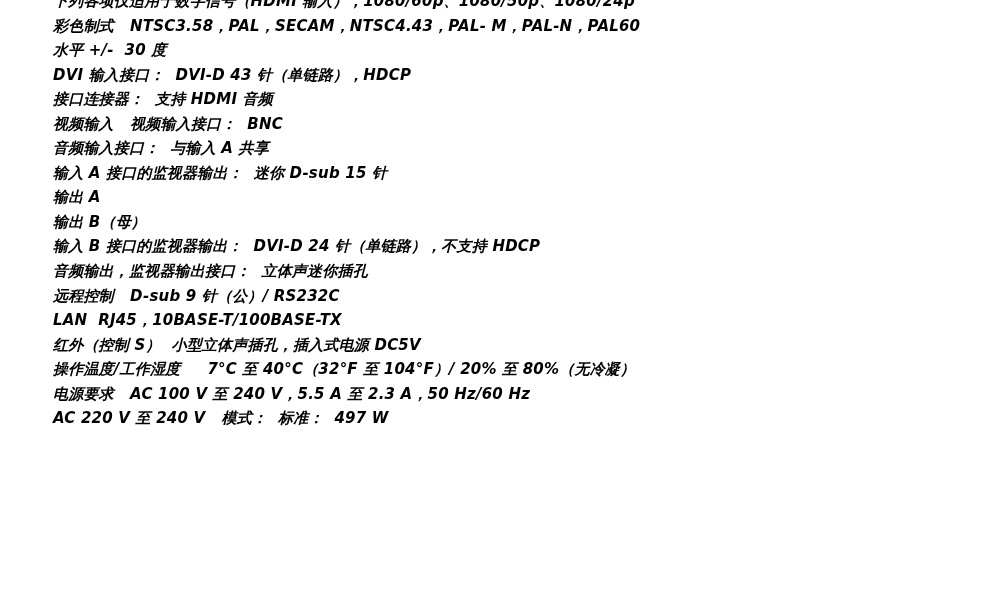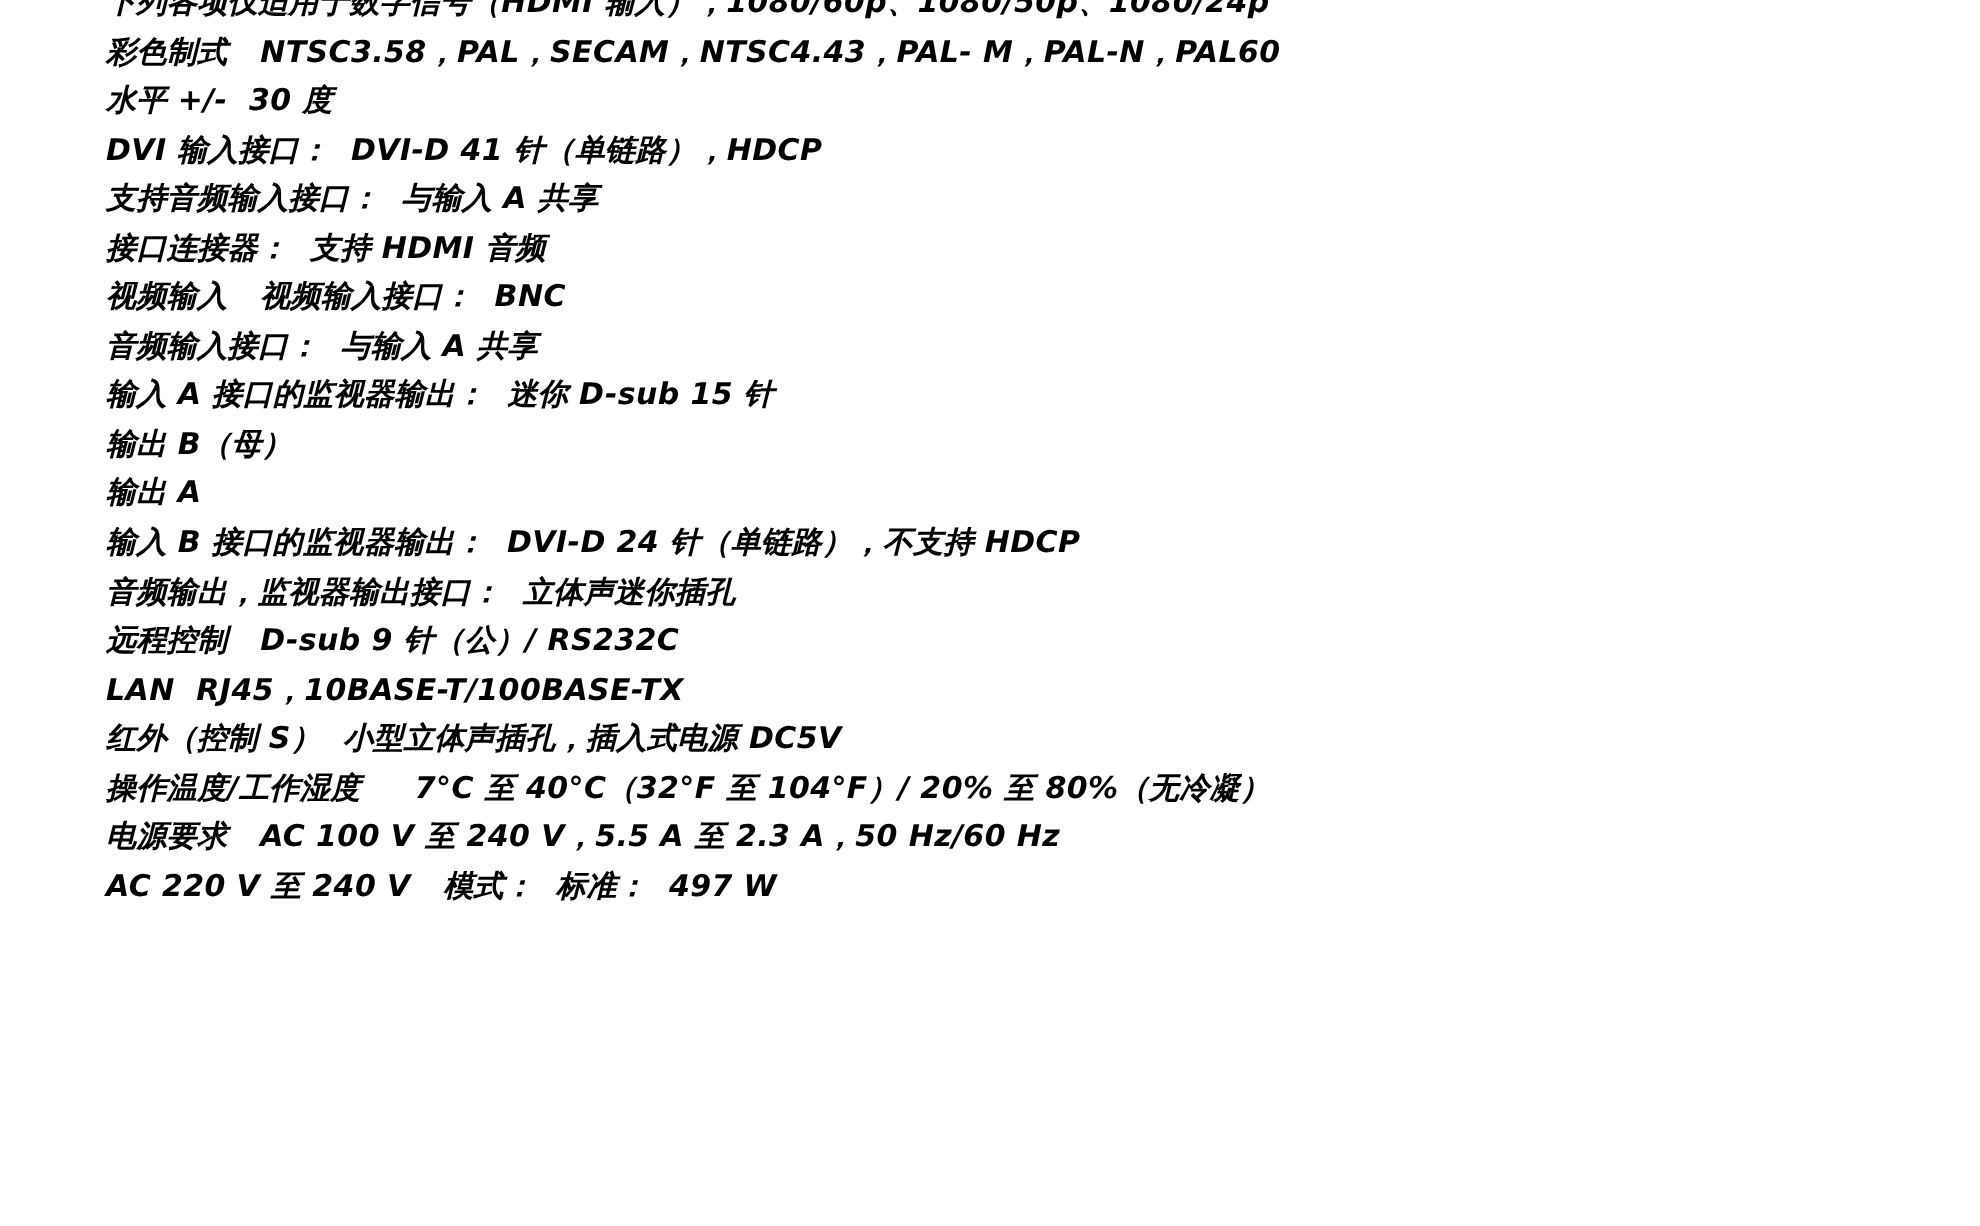--- a/index.html
+++ b/index.html
@@ -32,28 +32,27 @@
     letter-spacing: 0.2px;
   }
 </style>
 </head>
 <body>
 
 <div class="spec-page">
   <div class="spec-line">下列各项仅适用于数字信号（HDMI 输入），1080/60p、1080/50p、1080/24p</div>
   <div class="spec-line">彩色制式   NTSC3.58，PAL，SECAM，NTSC4.43，PAL- M，PAL-N，PAL60</div>
   <div class="spec-line">水平 +/-  30 度</div>
-  <div class="spec-line">DVI 输入接口：  DVI-D 41 针（单链路），HDCP</div>
-  <div class="spec-line">支持音频输入接口：  与输入 A 共享</div>
+  <div class="spec-line">DVI 输入接口：  DVI-D 43 针（单链路），HDCP</div>
   <div class="spec-line">接口连接器：  支持 HDMI 音频</div>
   <div class="spec-line">视频输入   视频输入接口：  BNC</div>
   <div class="spec-line">音频输入接口：  与输入 A 共享</div>
   <div class="spec-line">输入 A 接口的监视器输出：  迷你 D-sub 15 针</div>
+  <div class="spec-line">输出 A</div>
   <div class="spec-line">输出 B（母）</div>
-  <div class="spec-line">输出 A</div>
   <div class="spec-line">输入 B 接口的监视器输出：  DVI-D 24 针（单链路），不支持 HDCP</div>
   <div class="spec-line">音频输出，监视器输出接口：  立体声迷你插孔</div>
   <div class="spec-line">远程控制   D-sub 9 针（公）/ RS232C</div>
   <div class="spec-line">LAN  RJ45，10BASE-T/100BASE-TX</div>
   <div class="spec-line">红外（控制 S）  小型立体声插孔，插入式电源 DC5V</div>
   <div class="spec-line">操作温度/工作湿度     7°C 至 40°C（32°F 至 104°F）/ 20% 至 80%（无冷凝）</div>
   <div class="spec-line">电源要求   AC 100 V 至 240 V，5.5 A 至 2.3 A，50 Hz/60 Hz</div>
   <div class="spec-line">AC 220 V 至 240 V   模式：  标准：  497 W</div>
 </div>
 

